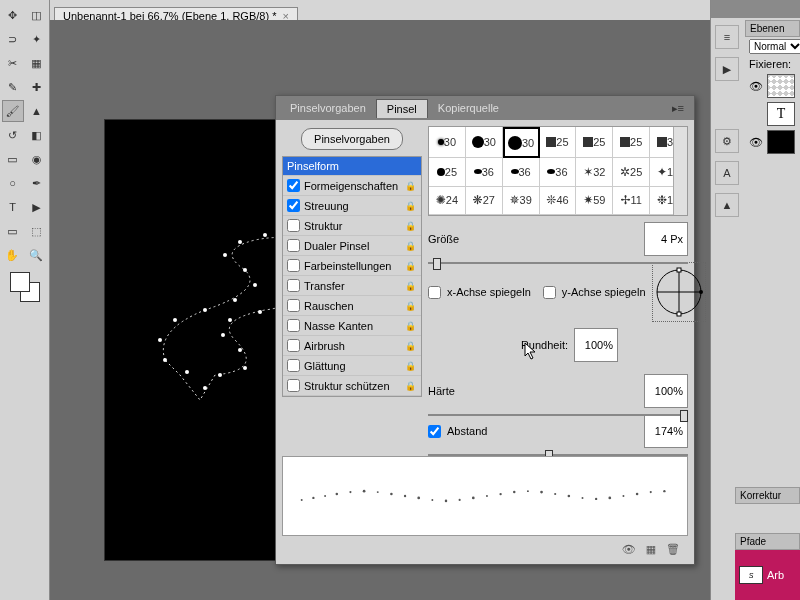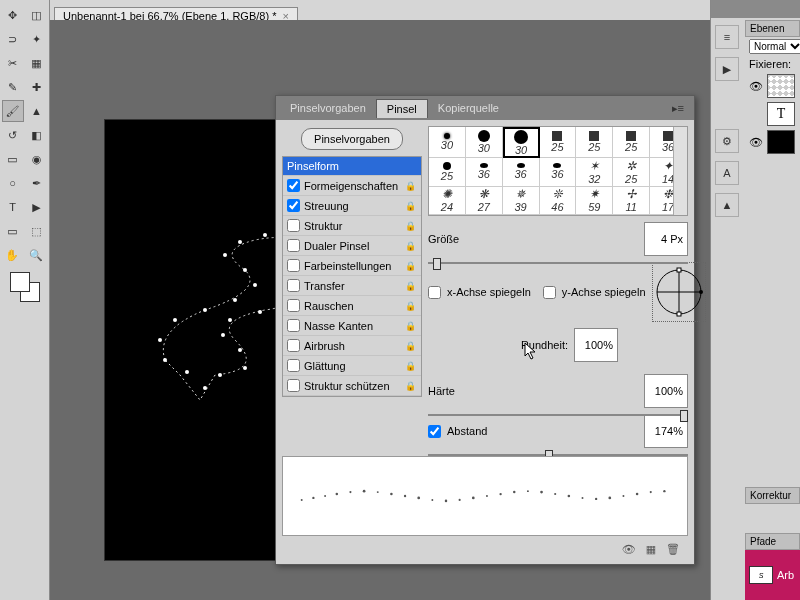--- a/index.html
+++ b/index.html
@@ -31,21 +31,21 @@
 .bp-left-col { width: 140px; display: flex; flex-direction: column; }
 .pvorgaben-btn { background: #e8e8e8; border: 1px solid #777; border-radius: 10px; padding: 4px 12px; margin: 2px auto 6px; cursor: pointer; }
 .option-list { border: 1px solid #999; background: #d4d4d4; }
 .opt-row { display: flex; align-items: center; padding: 3px 4px; border-bottom: 1px solid #c4c4c4; cursor: pointer; }
 .opt-row.selected { background: #2a6bd8; color: #fff; }
 .opt-row input[type=checkbox] { margin-right: 4px; }
 .opt-row .lock { margin-left: auto; color: #666; font-size: 9px; }
 
 .bp-right-col { flex: 1; display: flex; flex-direction: column; }
 .tip-grid { border: 1px solid #999; background: #fff; display: grid; grid-template-columns: repeat(7, 1fr); height: 90px; overflow: hidden; position: relative; }
-.tip-cell { border-right: 1px solid #ccc; border-bottom: 1px solid #ccc; display: flex; flex-direction: column; align-items: center; justify-content: center; font-size: 9px; color: #333; font-style: italic; }
+.tip-cell { border-right: 1px solid #ccc; border-bottom: 1px solid #ccc; display: flex; flex-direction: row; align-items: center; justify-content: center; font-size: 9px; color: #333; }
 .tip-cell.sel { border: 2px solid #000; }
 .tip-dot { width: 12px; height: 12px; border-radius: 50%; background: #000; }
 .tip-sq { width: 10px; height: 10px; background: #333; }
 .tip-star { font-size: 12px; }
 .tip-scroll { position: absolute; right: 0; top: 0; bottom: 0; width: 14px; background: #e0e0e0; border-left: 1px solid #aaa; }
 
 .ctrl-row { display: flex; align-items: center; margin-top: 6px; gap: 6px; }
 .ctrl-row label { flex: 0 0 auto; }
 .val-box { background: #fff; border: 1px solid #888; padding: 10px 4px; min-width: 44px; text-align: right; }
 .slider { flex: 1; height: 14px; position: relative; }
@@ -63,21 +63,21 @@
 .rd-iconcol { position: absolute; top: 25px; left: 4px; width: 26px; display: flex; flex-direction: column; gap: 8px; }
 .rd-icon { width: 24px; height: 24px; background: #d4d4d4; border: 1px solid #aaa; display: flex; align-items: center; justify-content: center; color: #333; }
 .rd-panel { position: absolute; top: 20px; left: 34px; right: 0; }
 .rd-title { background: #c0c0c0; padding: 2px 4px; border: 1px solid #999; font-size: 10px; }
 .rd-row { display: flex; align-items: center; padding: 2px 4px; gap: 4px; }
 .rd-row select { flex: 1; font-size: 10px; }
 .layer-thumb { width: 28px; height: 24px; border: 1px solid #555; background-image: linear-gradient(45deg,#ccc 25%,transparent 25%),linear-gradient(-45deg,#ccc 25%,transparent 25%),linear-gradient(45deg,transparent 75%,#ccc 75%),linear-gradient(-45deg,transparent 75%,#ccc 75%); background-size: 6px 6px; background-color: #fff; }
 .layer-thumb.t-white { background: #fff; display:flex;align-items:center;justify-content:center;font-family:serif;font-size:14px; }
 .layer-thumb.black { background: #000; }
 .eye { width: 14px; text-align: center; }
-.lower-panel { position: absolute; bottom: 0; left: 34px; right: 0; }
+.lower-panel { position: absolute; bottom: 0; left: 24px; right: 0; }
 .blue-row { background: #be185d; color: #fff; padding: 16px 4px; display: flex; align-items: center; gap: 4px; }
 .blue-row .th { width: 24px; height: 18px; background: #fff; border: 1px solid #333; font-size: 7px; color: #000; display: flex; align-items: center; justify-content: center; font-style: italic; }
 
 .cursor { position: absolute; pointer-events: none; }
 </style>
 </head>
 <body>
 
 <div class="titlebar">
   <div class="tab">

